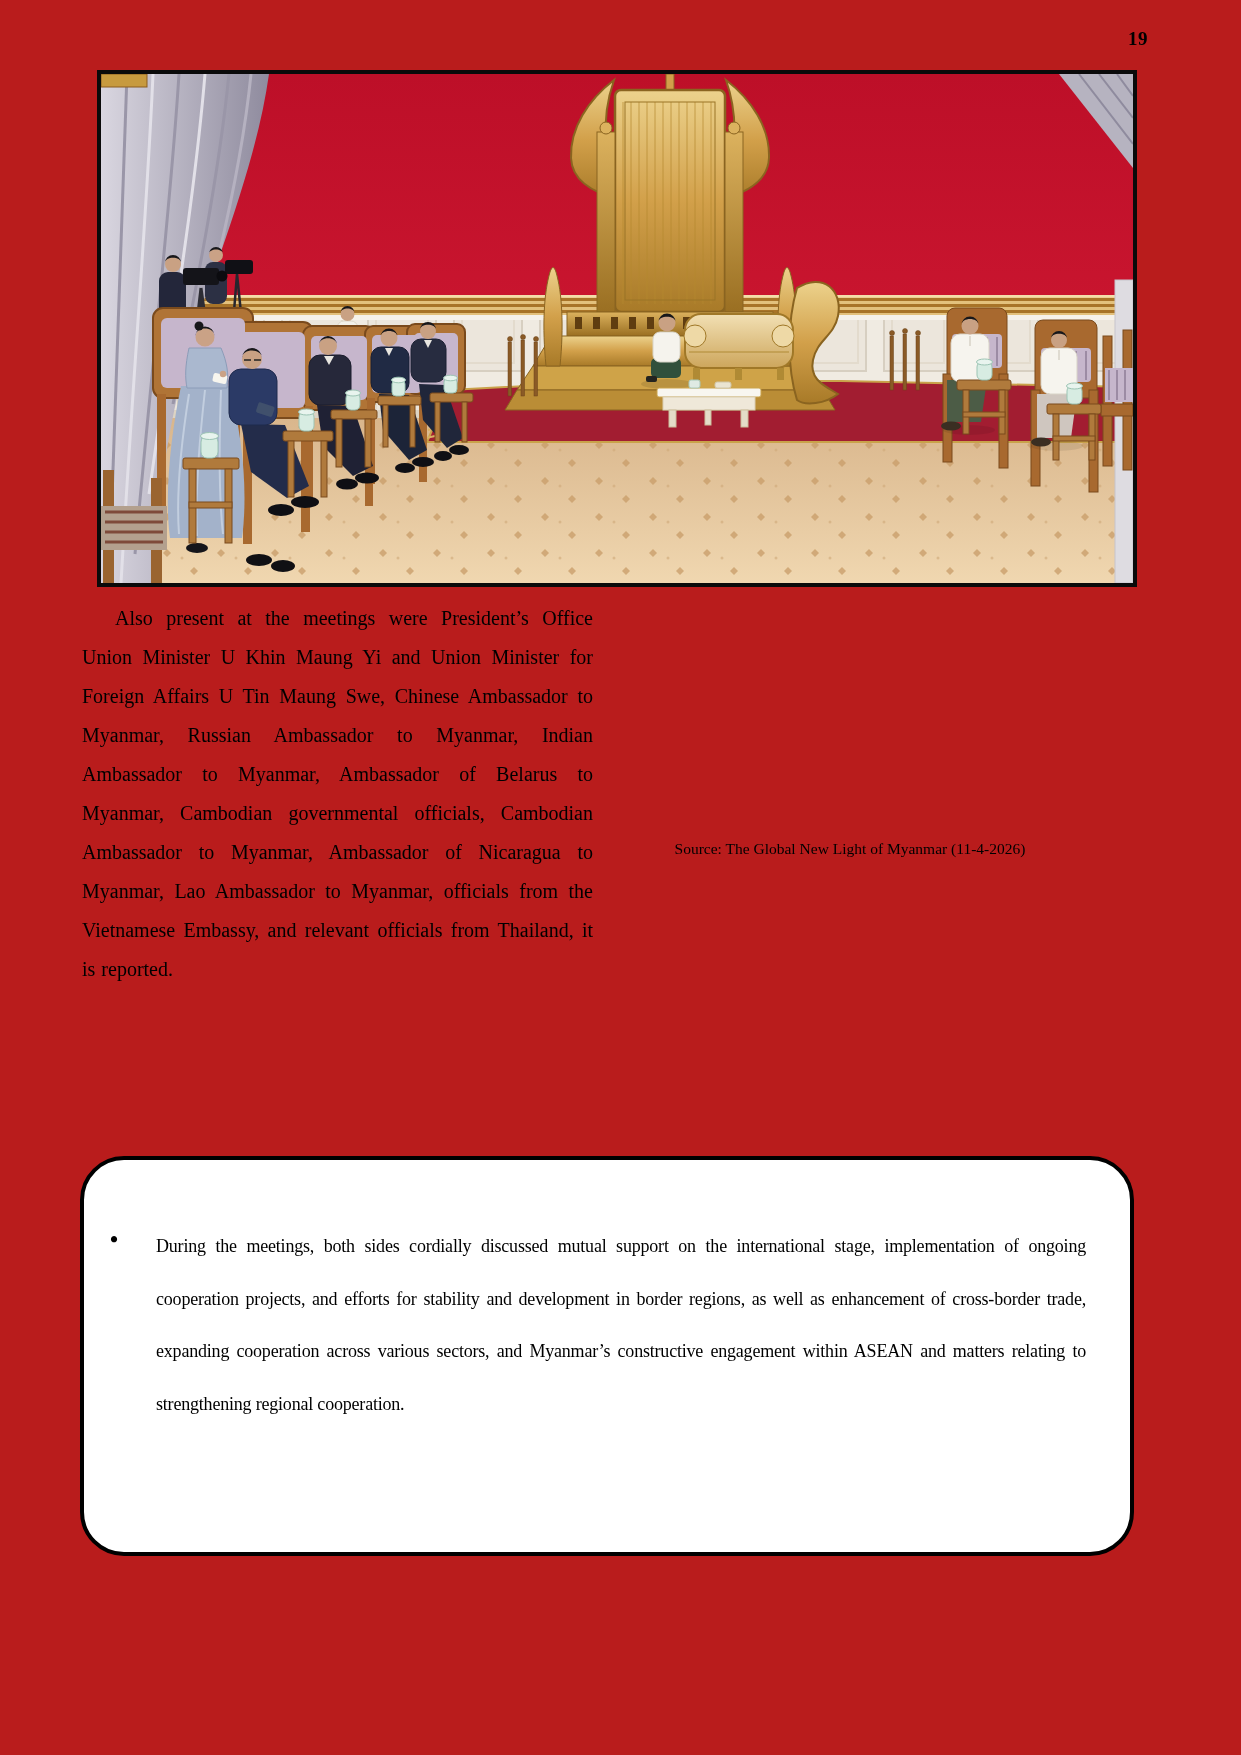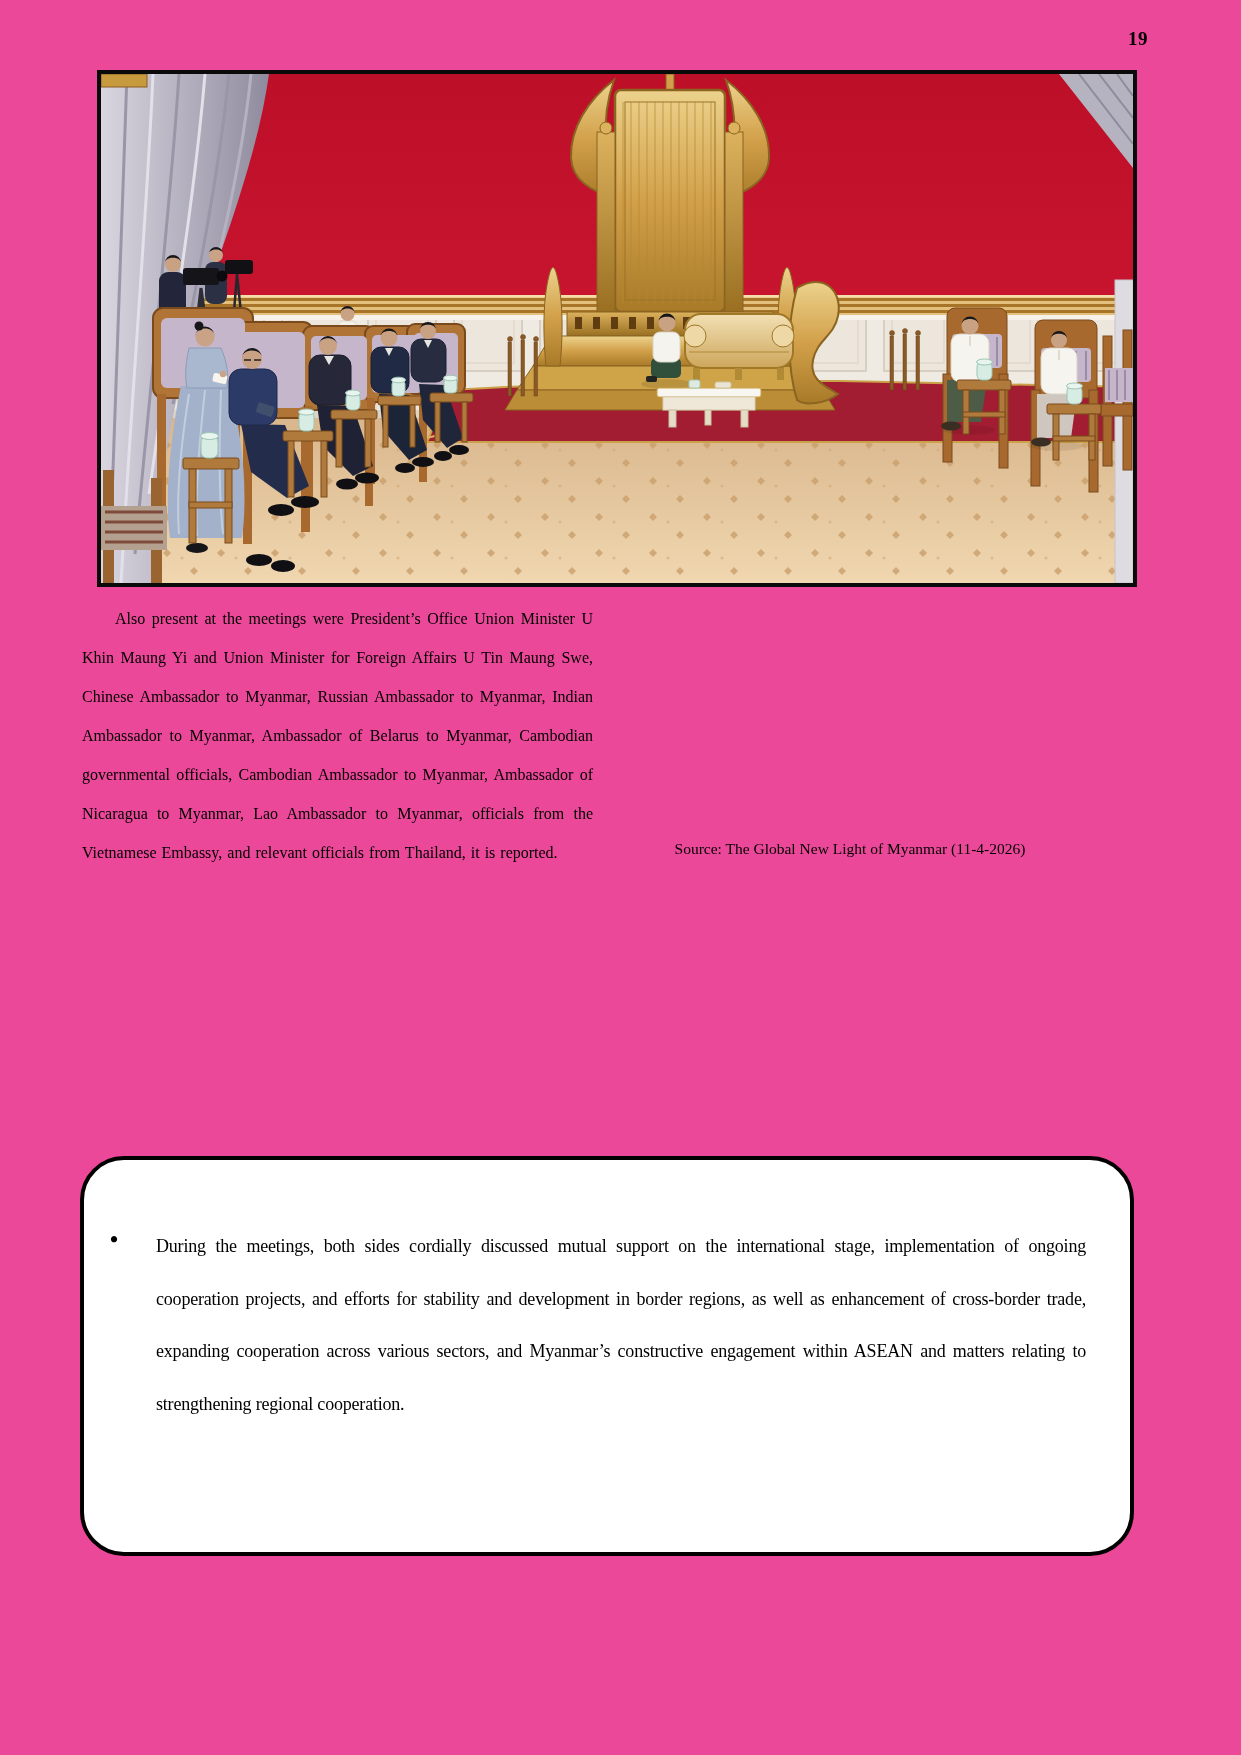--- a/index.html
+++ b/index.html
@@ -1,19 +1,19 @@
 <!DOCTYPE html>
 <html style="--wall-red: #c2122e; --throne-gold: #d2a04a; --carpet-beige: #e9cda6; --runner-red: #a21d31; --curtain-gray: #b9b5c4;"><head>
 <meta charset="utf-8">
 <style>
   html,body{margin:0;padding:0;background:#ffffff;}
   .page{
     position:relative;
     width:1241px;height:1755px;
-    background:#ec4899;
+    background:#b91c1c;
     font-family:"Liberation Serif", serif;
     color:#000;
     overflow:hidden;
   }
   .page-number{
     position:absolute;top:28px;left:1128px;width:60px;
     font-size:19px;font-weight:bold;letter-spacing:.5px;
   }
   .photo{
     position:absolute;left:97px;top:70px;margin:0;
@@ -23,21 +23,21 @@
   .photo svg{display:block;}
   .caption{
     position:absolute;left:97px;top:594px;width:1040px;
     text-align:center;font-weight:bold;font-size:17px;line-height:29px;
   }
   .article{
     position:absolute;left:82px;top:599px;width:1056px;height:470px;
     column-count:2;column-gap:34px;column-fill:auto;
   }
   .article p{
-    margin:0;font-size:16px;line-height:39px;
+    margin:0;font-size:20px;line-height:39px;
     text-align:justify;text-align-last:left;text-indent:33px;
     word-spacing:1px;
   }
   .source{
     position:absolute;left:600px;top:840px;width:500px;
     text-align:center;font-weight:normal;font-size:15.5px;
   }
   .highlight-box{
     position:absolute;left:80px;top:1156px;width:1054px;height:400px;
     box-sizing:border-box;border:4.5px solid #000;border-radius:44px;

